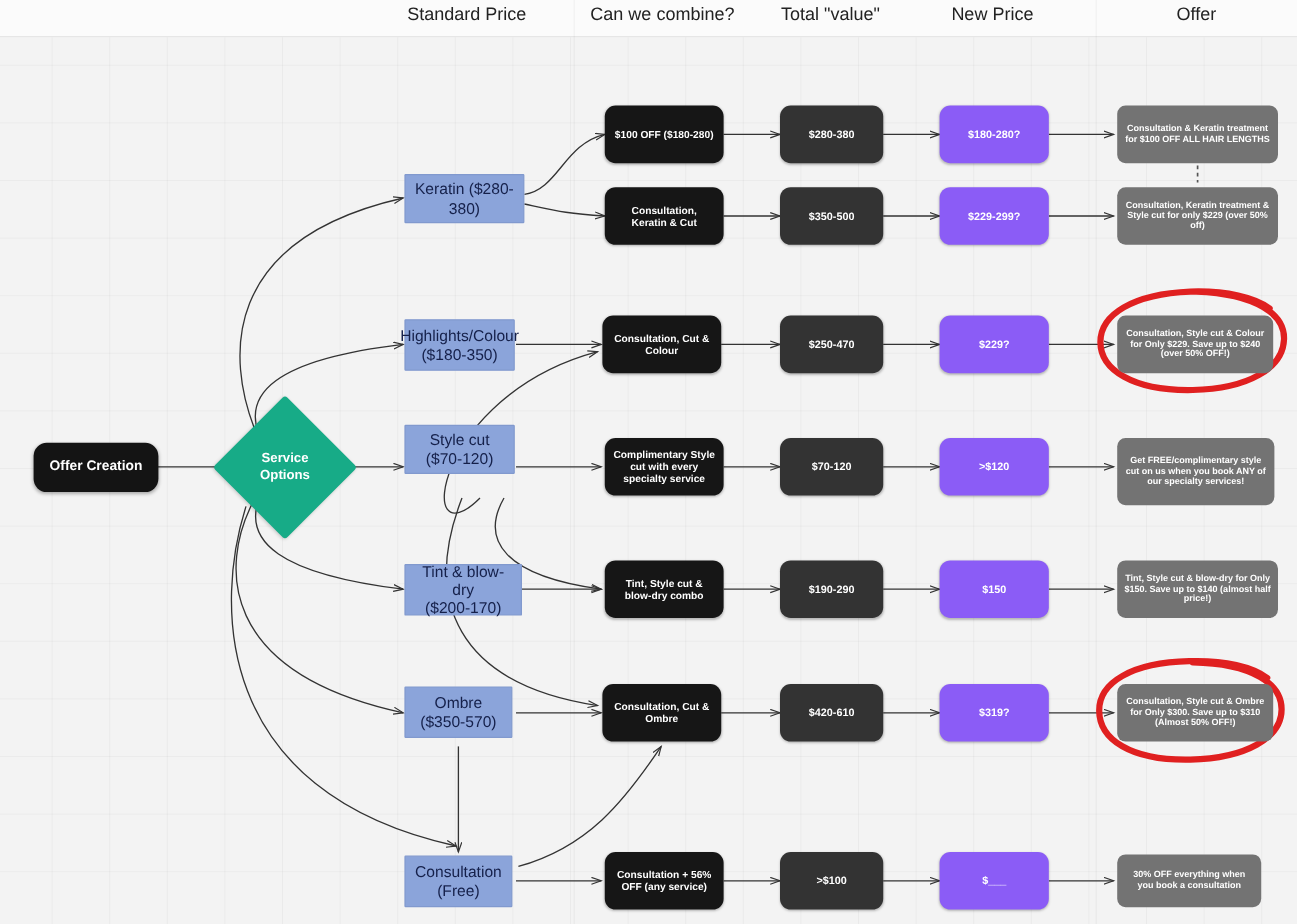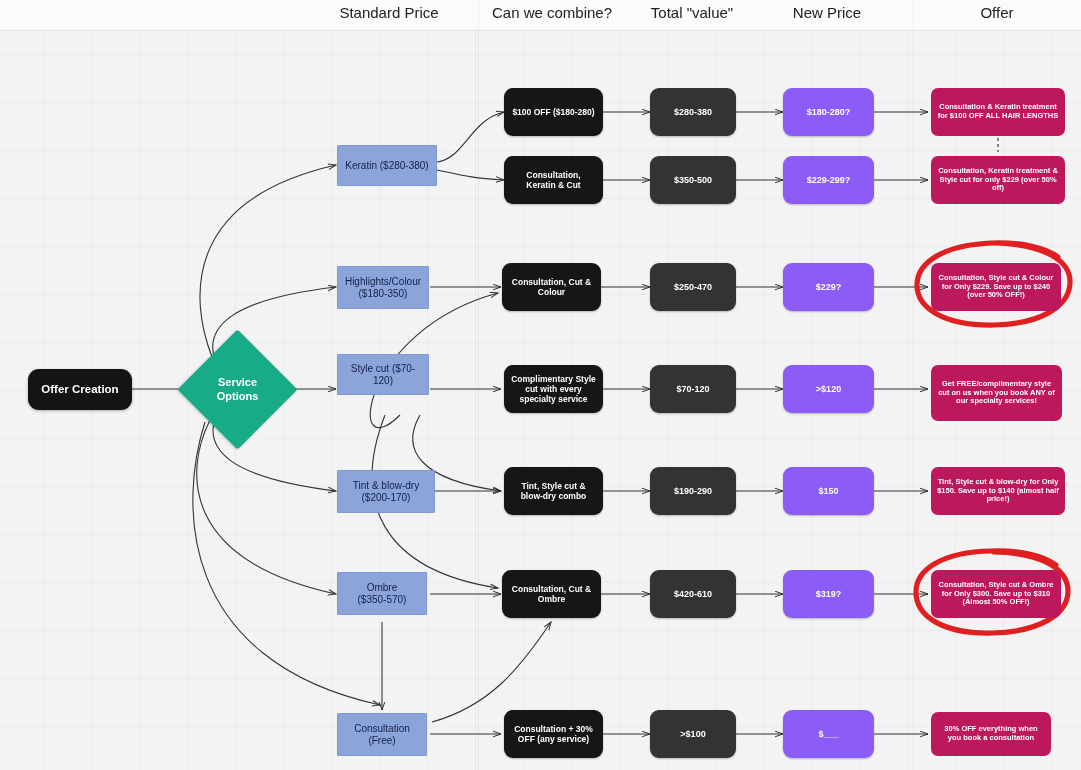--- a/index.html
+++ b/index.html
@@ -46,24 +46,24 @@
     font-size:9px;font-weight:bold;padding:3px 7px;
     box-shadow:0 1px 2px rgba(0,0,0,0.25);
   }
   .n-gray2{
     background:#8b5cf6;color:#fff;border-radius:9px;
     font-size:9px;font-weight:bold;padding:3px 7px;
     box-shadow:0 1px 2px rgba(0,0,0,0.25);
   }
   .n-blue{
     background:#8ba4da;color:#15204a;border:1px solid #8199ce;border-radius:1px;
-    font-size:10px;font-weight:normal;padding:2px 5px;
+    font-size:13px;font-weight:normal;padding:2px 5px;
   }
   .n-teal{
-    background:#be185d;color:#ffffff;border-radius:7px;
+    background:#737373;color:#ffffff;border-radius:7px;
     font-size:7.5px;font-weight:bold;padding:3px 6px;
   }
   .n-start{
     background:#141414;color:#fff;border-radius:11px;
     font-size:11.5px;font-weight:bold;
     box-shadow:0 1px 3px rgba(0,0,0,0.3);
   }
   .diamond-wrap{position:absolute;}
   .diamond-wrap .shape{
     position:absolute;inset:0;background:#17ab87;
@@ -225,21 +225,21 @@
 <div class="node n-black" style="left:504px;top:365px;width:99px;height:48px;">
   <span>Complimentary Style cut with every specialty service</span>
 </div>
 <div class="node n-black" style="left:504px;top:467px;width:99px;height:48px;">
   <span>Tint, Style cut &amp; blow-dry combo</span>
 </div>
 <div class="node n-black" style="left:502px;top:570px;width:99px;height:48px;">
   <span>Consultation, Cut &amp; Ombre</span>
 </div>
 <div class="node n-black" style="left:504px;top:710px;width:99px;height:48px;">
-  <span>Consultation + 30% OFF (any service)</span>
+  <span>Consultation + 56% OFF (any service)</span>
 </div>
 
 <div class="node n-gray" style="left:650px;top:88px;width:86px;height:48px;">
   <span>$280-380</span>
 </div>
 <div class="node n-gray" style="left:650px;top:156px;width:86px;height:48px;">
   <span>$350-500</span>
 </div>
 <div class="node n-gray" style="left:650px;top:263px;width:86px;height:48px;">
   <span>$250-470</span>

